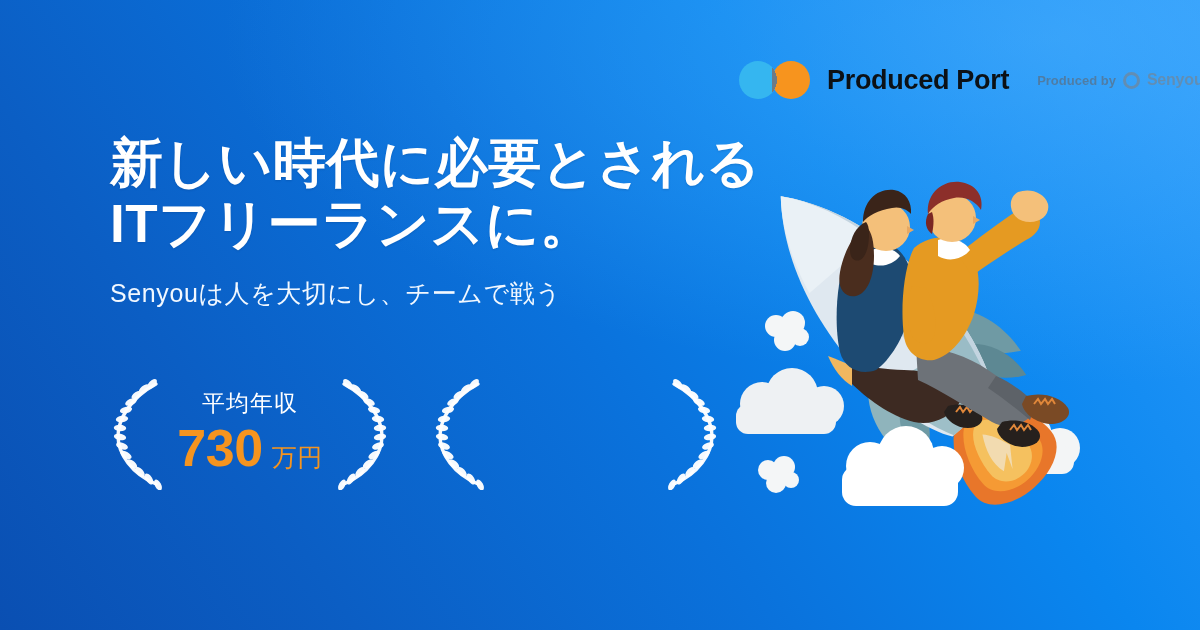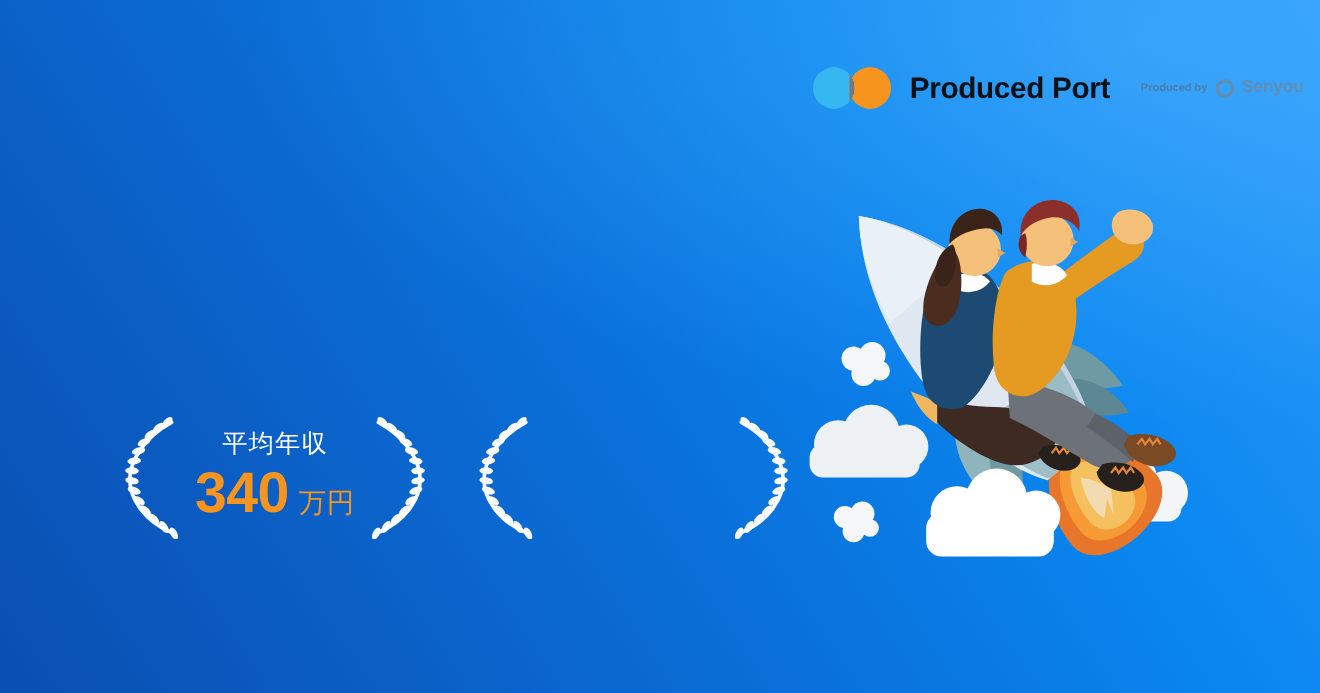--- a/index.html
+++ b/index.html
@@ -43,21 +43,21 @@
   }
   .brandname{
     font-size:27px; font-weight:700; color:#0c1116;
     letter-spacing:-.3px; white-space:nowrap;
   }
   .produced{
     display:flex; align-items:center; gap:7px;
     margin-left:14px; opacity:.5;
   }
   .produced .ptxt{
-    font-size:10px; font-weight:700; color:#6a5a52; white-space:nowrap;
+    font-size:13px; font-weight:700; color:#6a5a52; white-space:nowrap;
   }
   .produced .pmark{
     width:17px; height:17px; border-radius:50%;
     border:3.4px solid #8d7a6e; flex:none;
   }
   .produced .pname{
     font-size:16px; font-weight:600; color:#8a7a70; letter-spacing:-.2px;
   }
 
   
@@ -121,20 +121,25 @@
         <i class="c3"></i>
     </span>
     <span class="brandname">Produced Port</span>
     <span class="produced">
       <span class="ptxt">Produced by</span>
       <span class="pmark"></span>
       <span class="pname">Senyou</span>
     </span>
   </div>
 
+  <div class="copy">
+    <div class="headline">新しい時代に必要とされる</div>
+    <div class="headline">ITフリーランスに。</div>
+    <div class="subline">Senyouは人を大切にし、チームで戦う</div>
+  </div>
 
   <div class="stats">
 
     <div class="stat">
       <span class="wreath l">
         <svg viewBox="0 0 58 112">
           <path d="M46 6 C20 20 8 42 8 58 C8 76 22 96 46 106" fill="none" stroke="#ffffff" stroke-width="3.4" stroke-linecap="round" opacity=".96"></path>
           <g fill="#ffffff" opacity=".96">
             <ellipse cx="42" cy="6" rx="6.2" ry="3.2" transform="rotate(-46 42 6)"></ellipse>
             <ellipse cx="34" cy="11" rx="6.2" ry="3.2" transform="rotate(-40 34 11)"></ellipse>
@@ -149,21 +154,21 @@
             <ellipse cx="22" cy="86" rx="6.2" ry="3.2" transform="rotate(40 22 86)"></ellipse>
             <ellipse cx="30" cy="94" rx="6.2" ry="3.2" transform="rotate(48 30 94)"></ellipse>
             <ellipse cx="39" cy="101" rx="6.2" ry="3.2" transform="rotate(56 39 101)"></ellipse>
             <ellipse cx="48" cy="107" rx="6" ry="3.1" transform="rotate(62 48 107)"></ellipse>
           </g>
         </svg>
       </span>
       <div class="statbody">
         <div class="stat-label">平均年収</div>
         <div class="stat-value">
-          <span class="stat-num">340</span>
+          <span class="stat-num">730</span>
           <span class="stat-unit">万円</span>
         </div>
       </div>
       <span class="wreath r">
         <svg viewBox="0 0 58 112">
           <path d="M46 6 C20 20 8 42 8 58 C8 76 22 96 46 106" fill="none" stroke="#ffffff" stroke-width="3.4" stroke-linecap="round" opacity=".96"></path>
           <g fill="#ffffff" opacity=".96">
             <ellipse cx="42" cy="6" rx="6.2" ry="3.2" transform="rotate(-46 42 6)"></ellipse>
             <ellipse cx="34" cy="11" rx="6.2" ry="3.2" transform="rotate(-40 34 11)"></ellipse>
             <ellipse cx="27" cy="17" rx="6.2" ry="3.2" transform="rotate(-32 27 17)"></ellipse>

